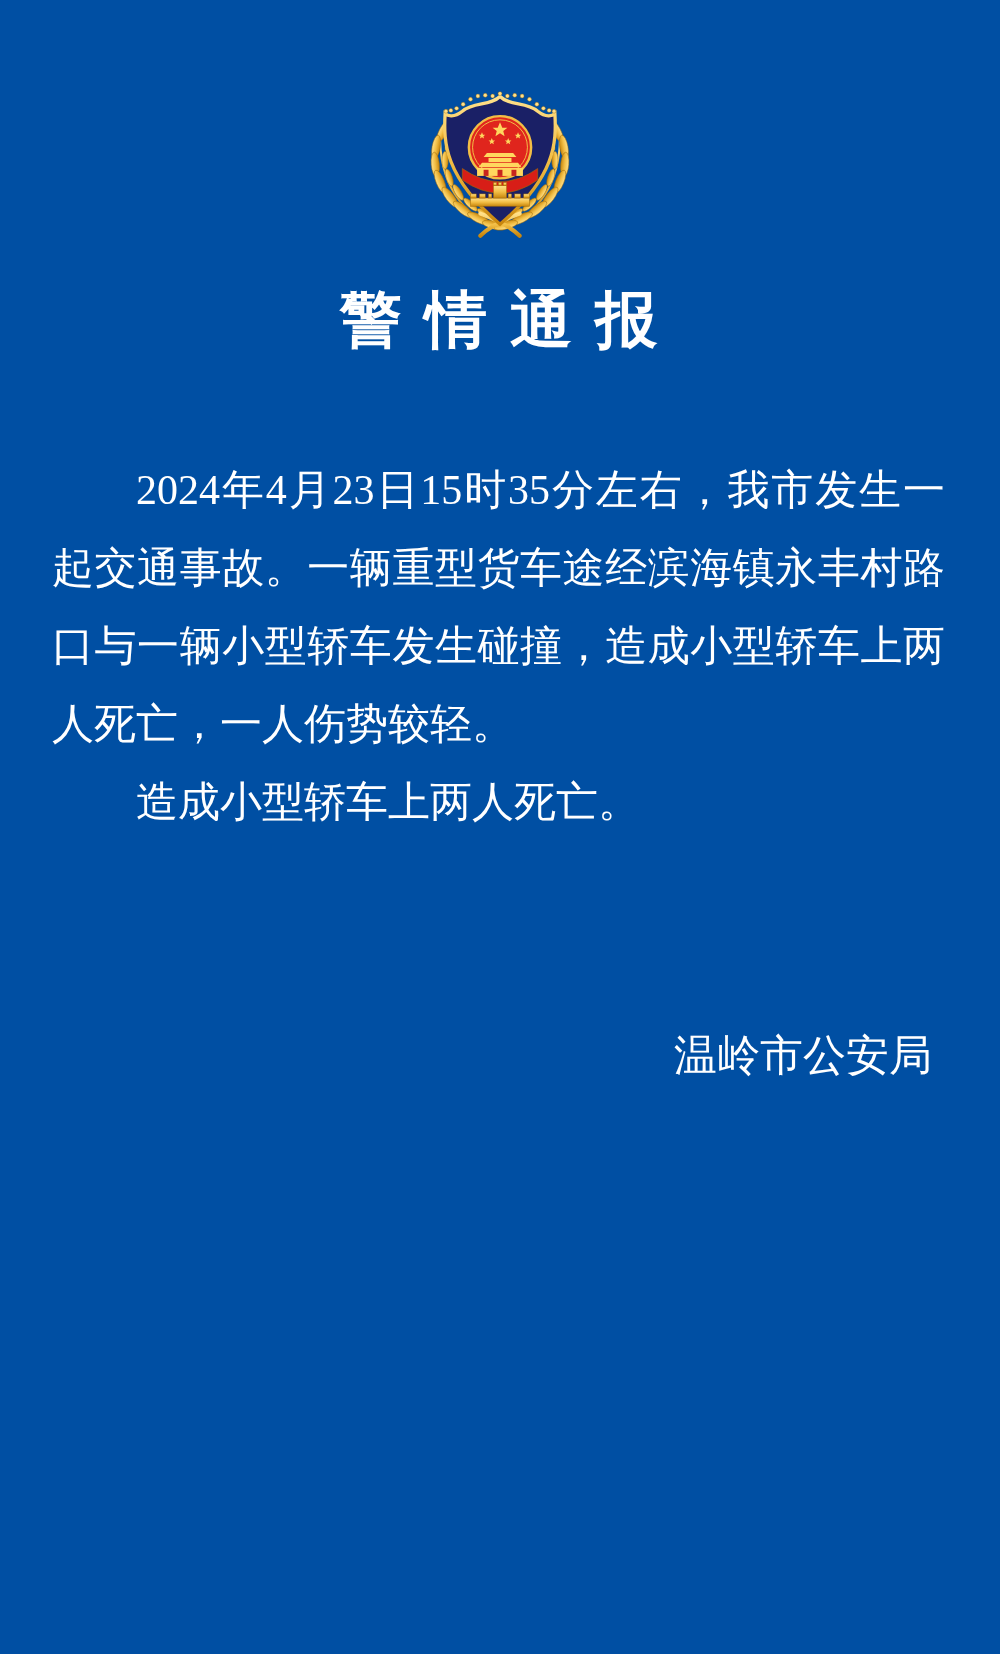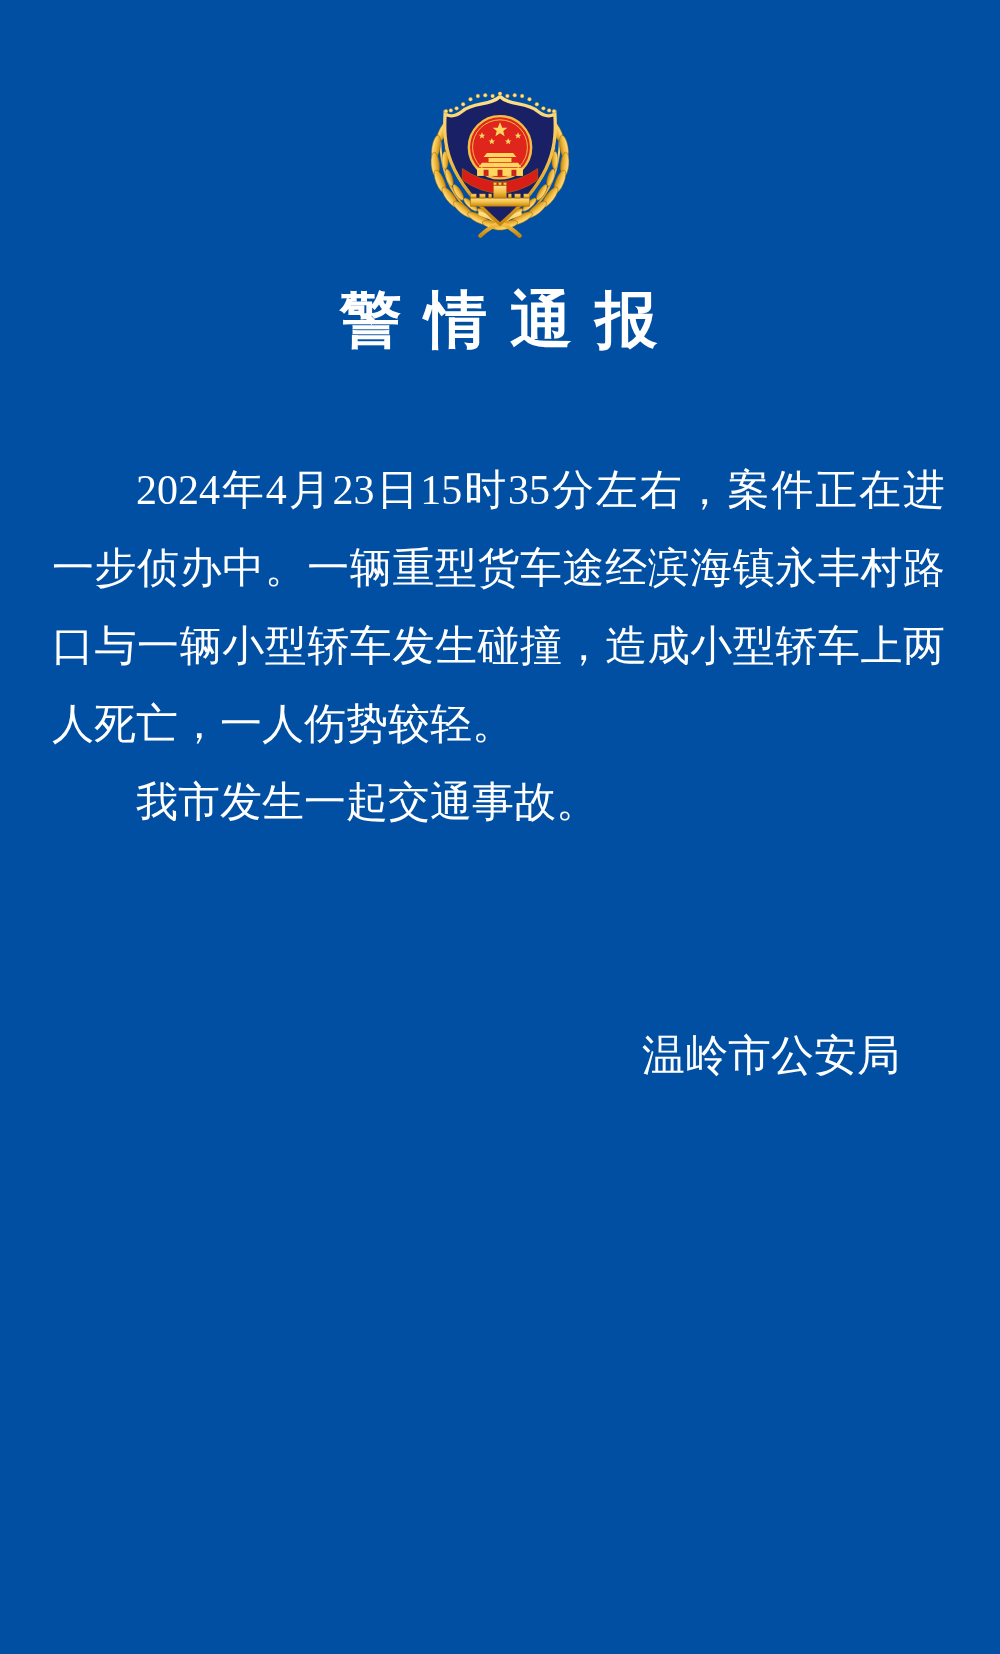--- a/index.html
+++ b/index.html
@@ -48,21 +48,21 @@
     line-height: 78px;
     text-align: justify;
     color: var(--text);
   }
   .body-text p {
     margin: 0;
     text-indent: 2em;
   }
   .signature {
     margin-top: 176px;
-    padding-right: 100px;
+    padding-right: 68px;
     text-align: right;
     font-size: 43px;
     line-height: 78px;
     color: var(--text);
   }
 </style>
 </head>
 <body>
 
 <div class="poster">
@@ -176,21 +176,21 @@
         <rect x="92" y="119" width="4" height="4"></rect>
         <rect x="98" y="119" width="4" height="4"></rect>
         <rect x="104" y="119" width="4" height="4"></rect>
       </g>
     </svg>
   </div>
 
   <h1 class="title">警 情 通 报</h1>
 
   <div class="body-text">
-    <p>2024年4月23日15时35分左右，案件正在进一步侦办中。一辆重型货车途经滨海镇永丰村路口与一辆小型轿车发生碰撞，造成小型轿车上两人死亡，一人伤势较轻。</p>
-    <p>我市发生一起交通事故。</p>
+    <p>2024年4月23日15时35分左右，我市发生一起交通事故。一辆重型货车途经滨海镇永丰村路口与一辆小型轿车发生碰撞，造成小型轿车上两人死亡，一人伤势较轻。</p>
+    <p>造成小型轿车上两人死亡。</p>
   </div>
 
   <div class="signature">
     <div>温岭市公安局</div>
   </div>
 
 </div>
 
 </body></html>

